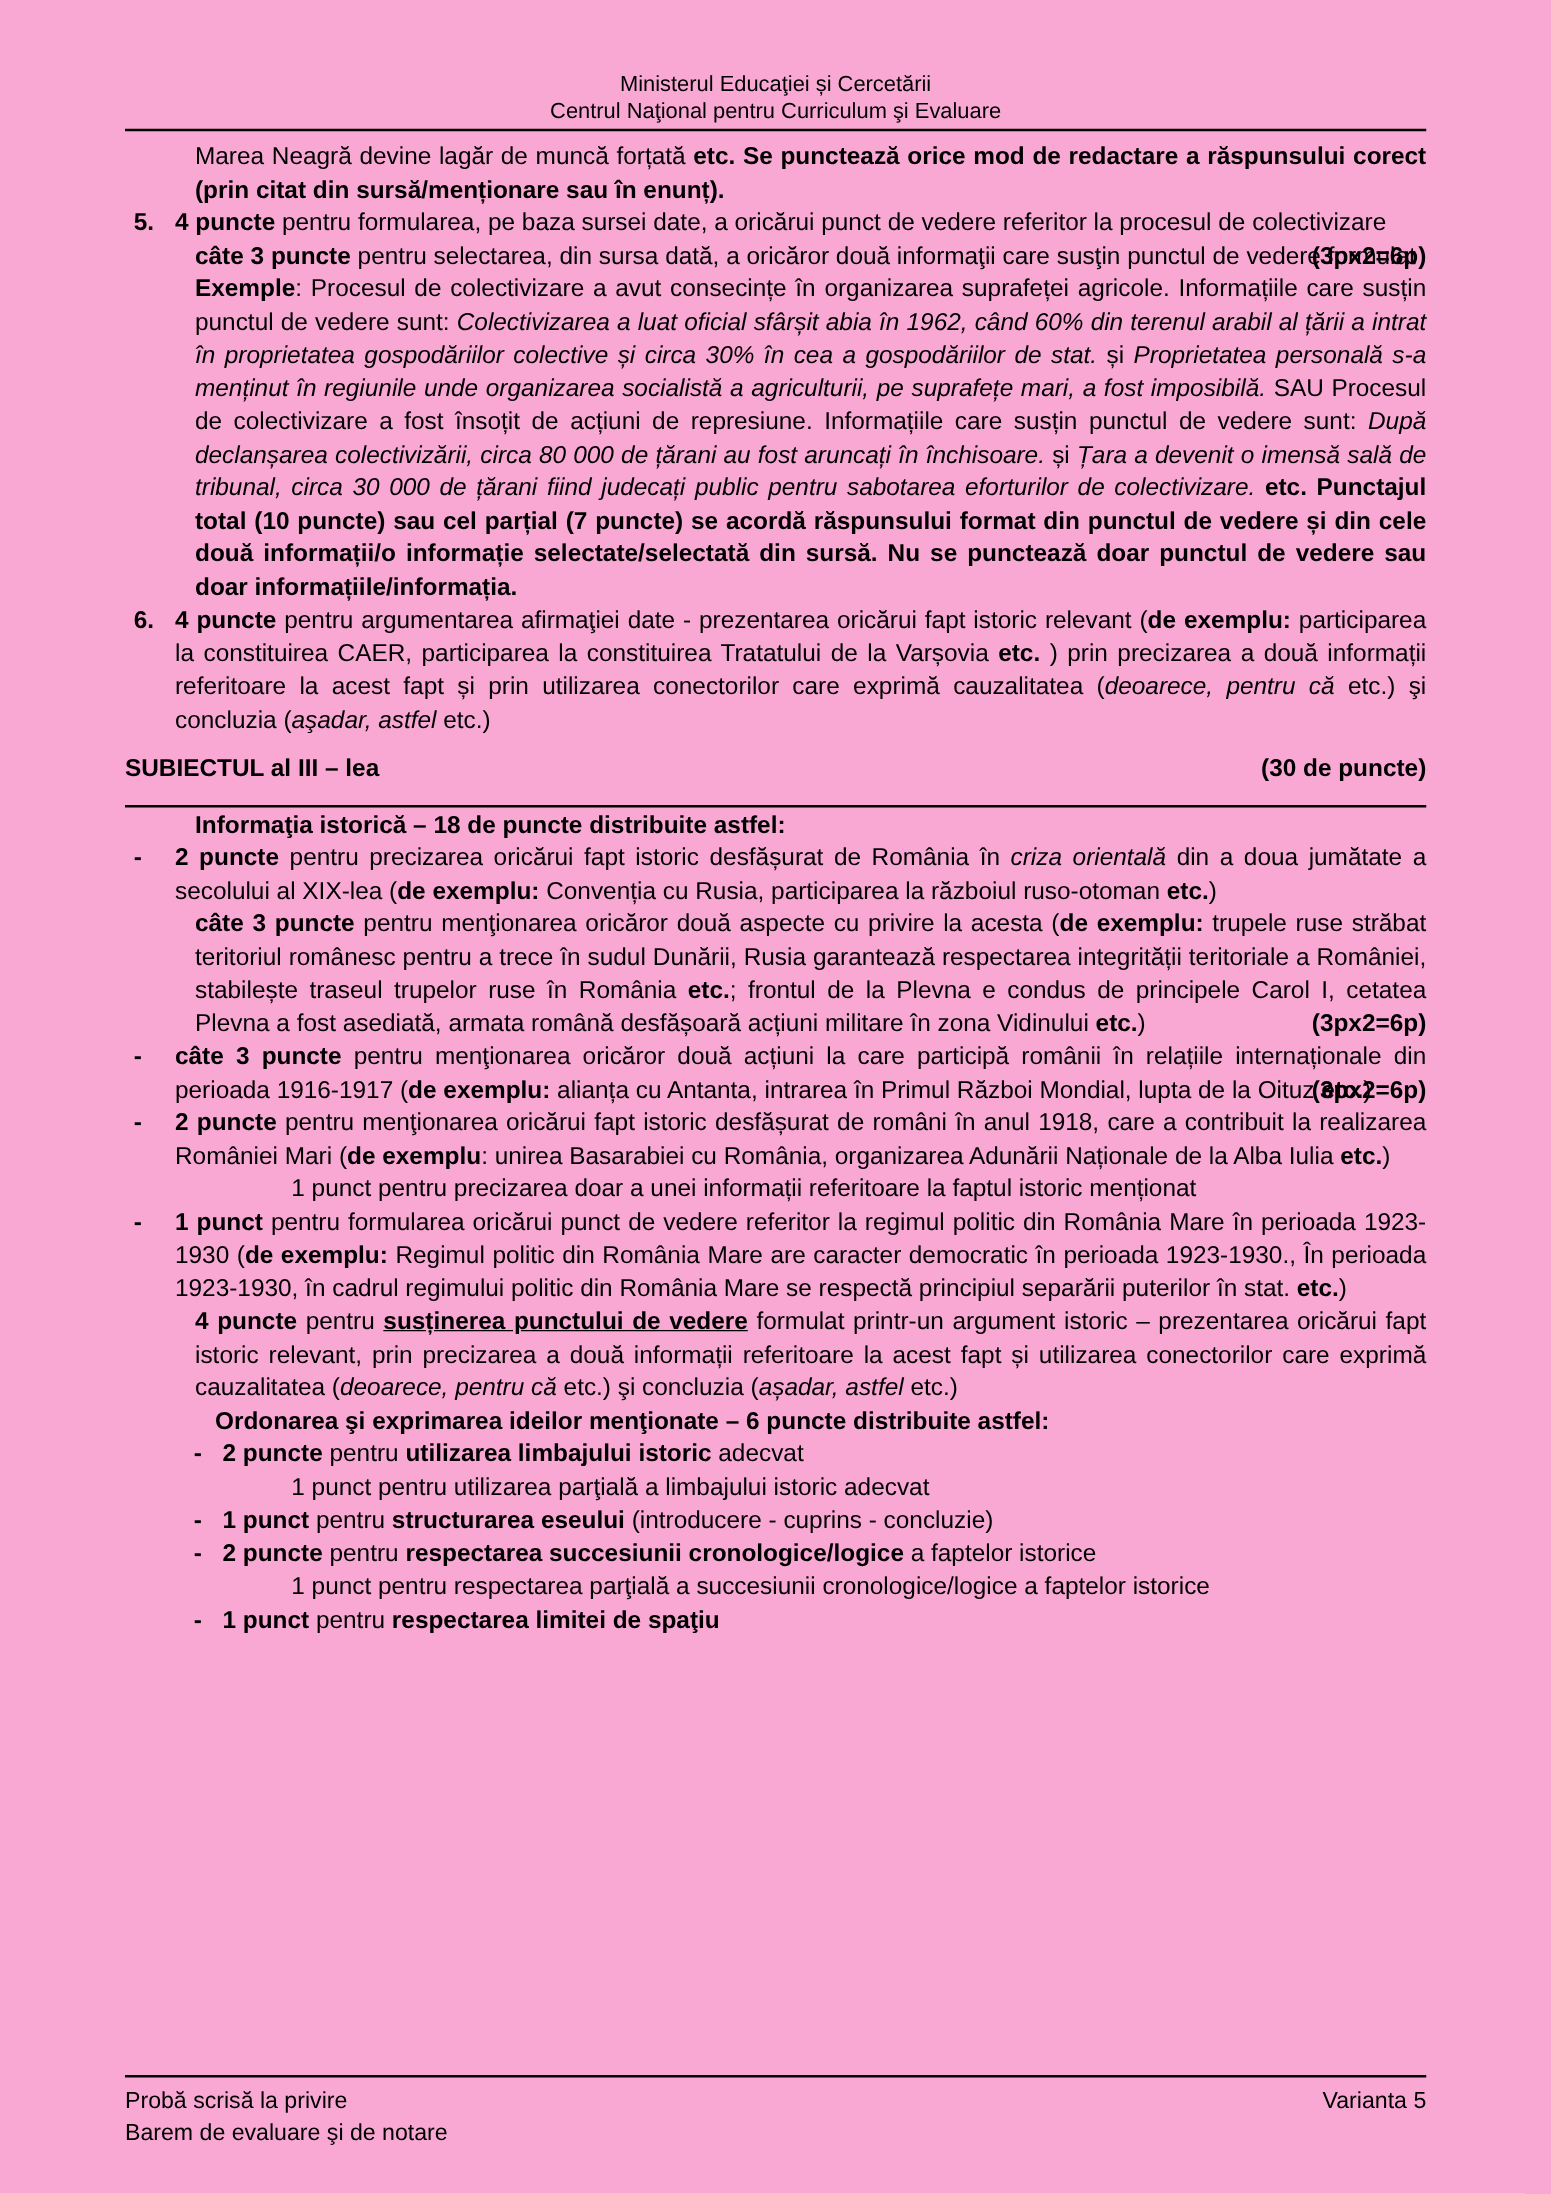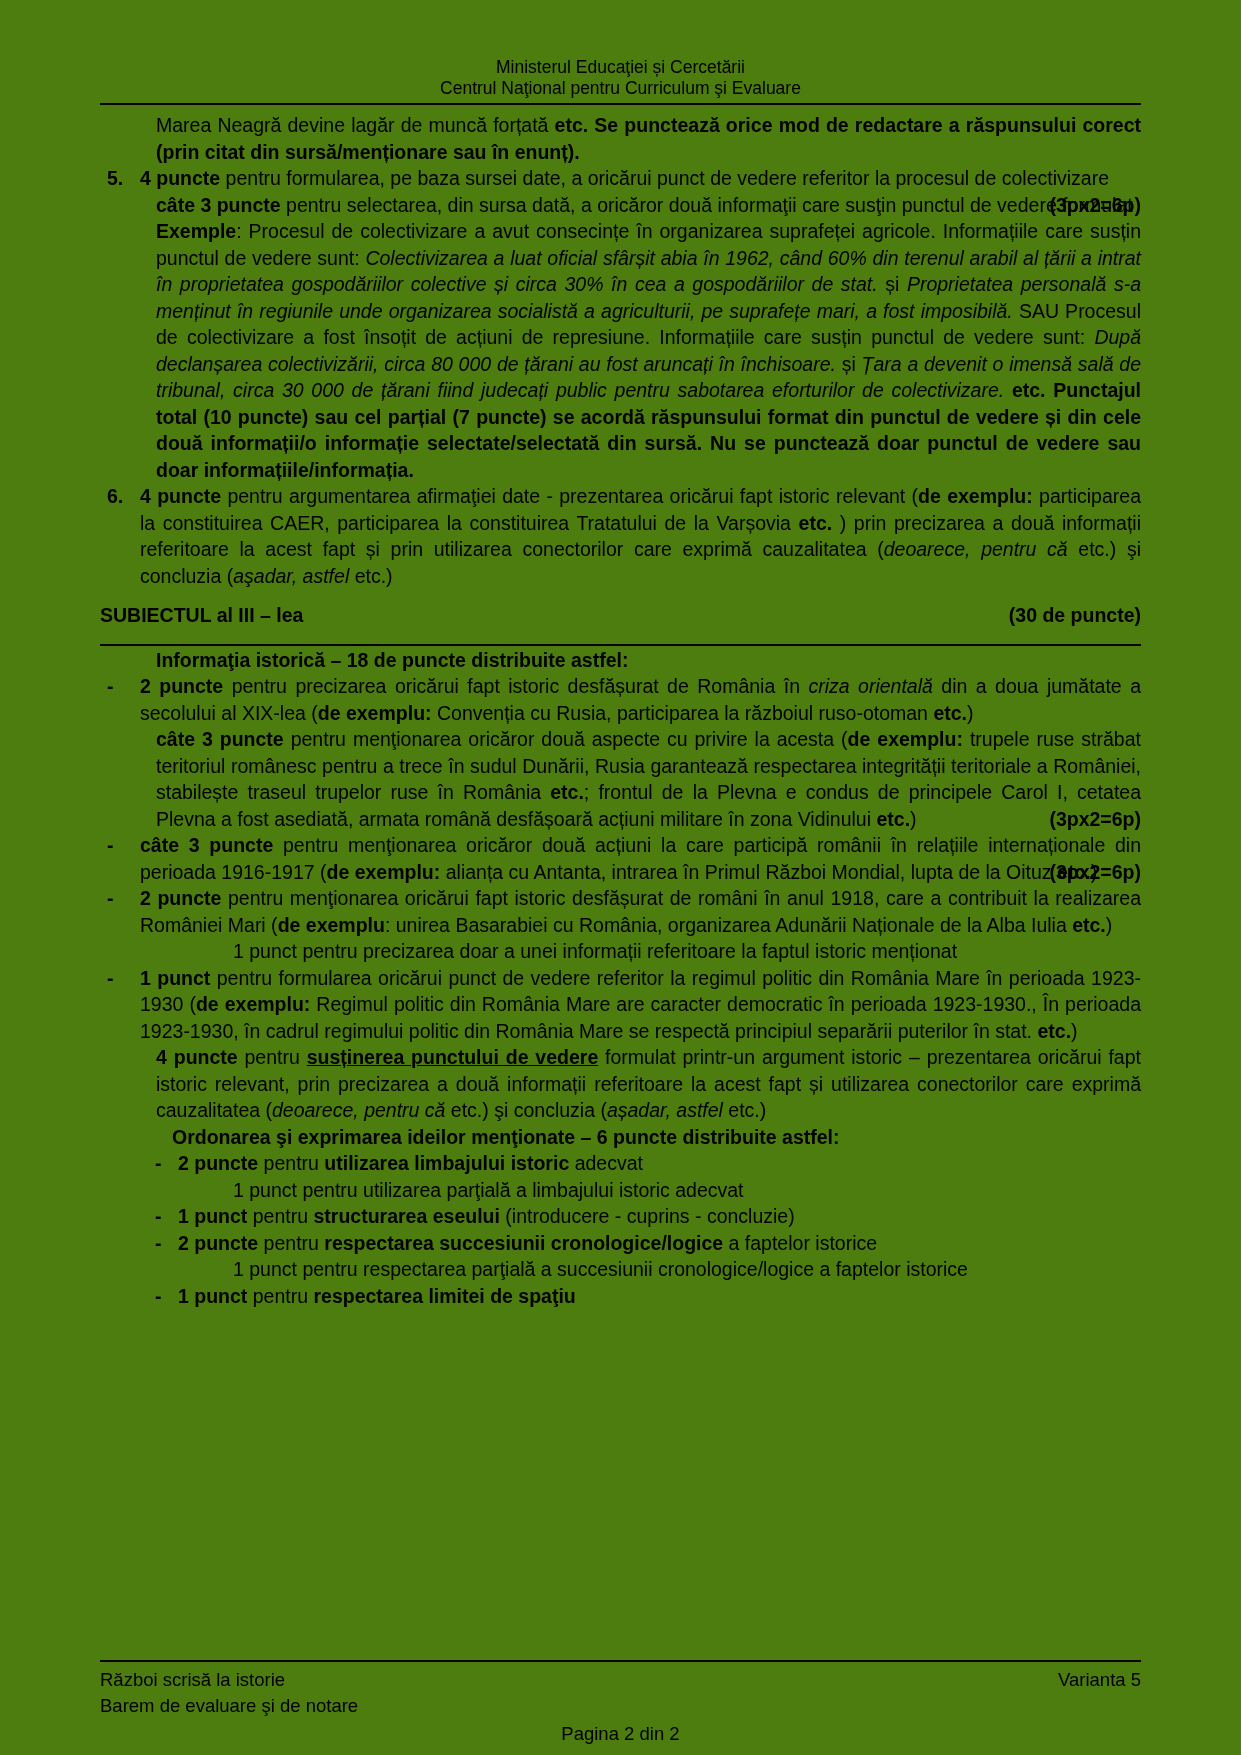--- a/index.html
+++ b/index.html
@@ -1,18 +1,18 @@
 <!DOCTYPE html>
 <html><head>
 <meta charset="utf-8">
 <style>
   html,body{margin:0;padding:0;background:#e8e8e8;}
   .page{
     width:1241px;height:1755px;position:relative;margin:0 auto;
-    background:#4d7c0f;color:#000;
+    background:#f9a8d4;color:#000;
     font-family:"Liberation Sans","DejaVu Sans",sans-serif;
     overflow:hidden;
   }
   .header{text-align:center;padding-top:57px;font-size:17.5px;line-height:21px;}
   .header-rule{border:none;border-top:2px solid #000;margin:4px 100px 7px 100px;height:0;}
   .content{margin:0 100px;width:1041px;font-size:19.5px;line-height:26.5px;}
   .row{display:flex;}
   .marker{flex:none;width:40px;padding-left:7px;box-sizing:border-box;font-weight:bold;}
   .row.nested{margin-left:55px;}
   .row.nested .marker{width:23px;padding-left:0;}
@@ -98,19 +98,18 @@
       <div class="para deep"><span class="run ">1 punct pentru respectarea parţială a succesiunii cronologice/logice a faptelor istorice</span></div>
       <div class="row nested">
         <div class="marker">-</div>
         <div class="ptext"><span class="run b">1 punct</span><span class="run "> pentru </span><span class="run b">respectarea limitei de spaţiu</span></div>
       </div>
     </div>
 
   <div class="footer">
     <hr class="footer-rule">
     <div class="footer-row">
-      <span>Război scrisă la istorie</span>
+      <span>Probă scrisă la privire</span>
       <span>Varianta 5</span>
     </div>
     <div>Barem de evaluare şi de notare</div>
-    <div class="footer-center">Pagina 2 din 2</div>
   </div>
 </div>
 
 </body></html>

